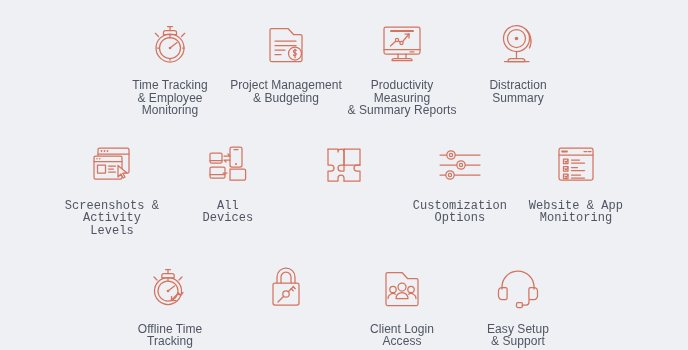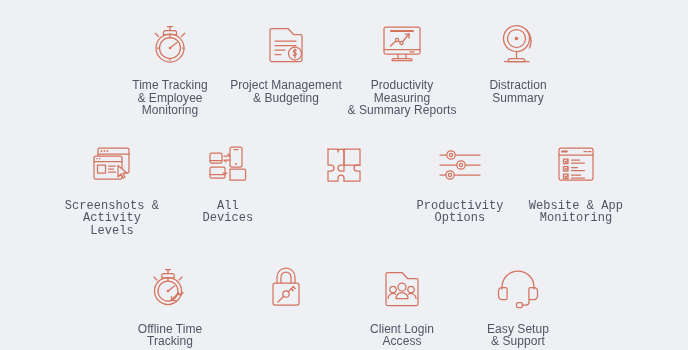--- a/index.html
+++ b/index.html
@@ -212,21 +212,21 @@
           <path d="M4 20 h40"></path>
           <path d="M4 30 h40"></path>
           <circle cx="15" cy="10" r="4.2" fill="#eef0f4"></circle>
           <circle cx="15" cy="10" r="1.6"></circle>
           <circle cx="25" cy="20" r="4.2" fill="#eef0f4"></circle>
           <circle cx="25" cy="20" r="1.6"></circle>
           <circle cx="14" cy="30" r="4.2" fill="#eef0f4"></circle>
           <circle cx="14" cy="30" r="1.6"></circle>
         </svg>
       </div>
-      <div class="feature-label">Productivity
+      <div class="feature-label">Customization
 Options</div>
     </div>
 
     <div class="feature">
       <div class="icon-wrap">
         <svg width="44" height="42" viewBox="0 0 44 42" fill="none" stroke="#d4735e" stroke-width="1.25" stroke-linecap="round" stroke-linejoin="round">
           <rect x="5" y="4" width="34" height="32" rx="1.8"></rect>
           <path d="M5 11 h34"></path>
           <path d="M8 7.5 h5" stroke-width="1.8"></path>
           <path d="M30 7.5 h3"></path>

